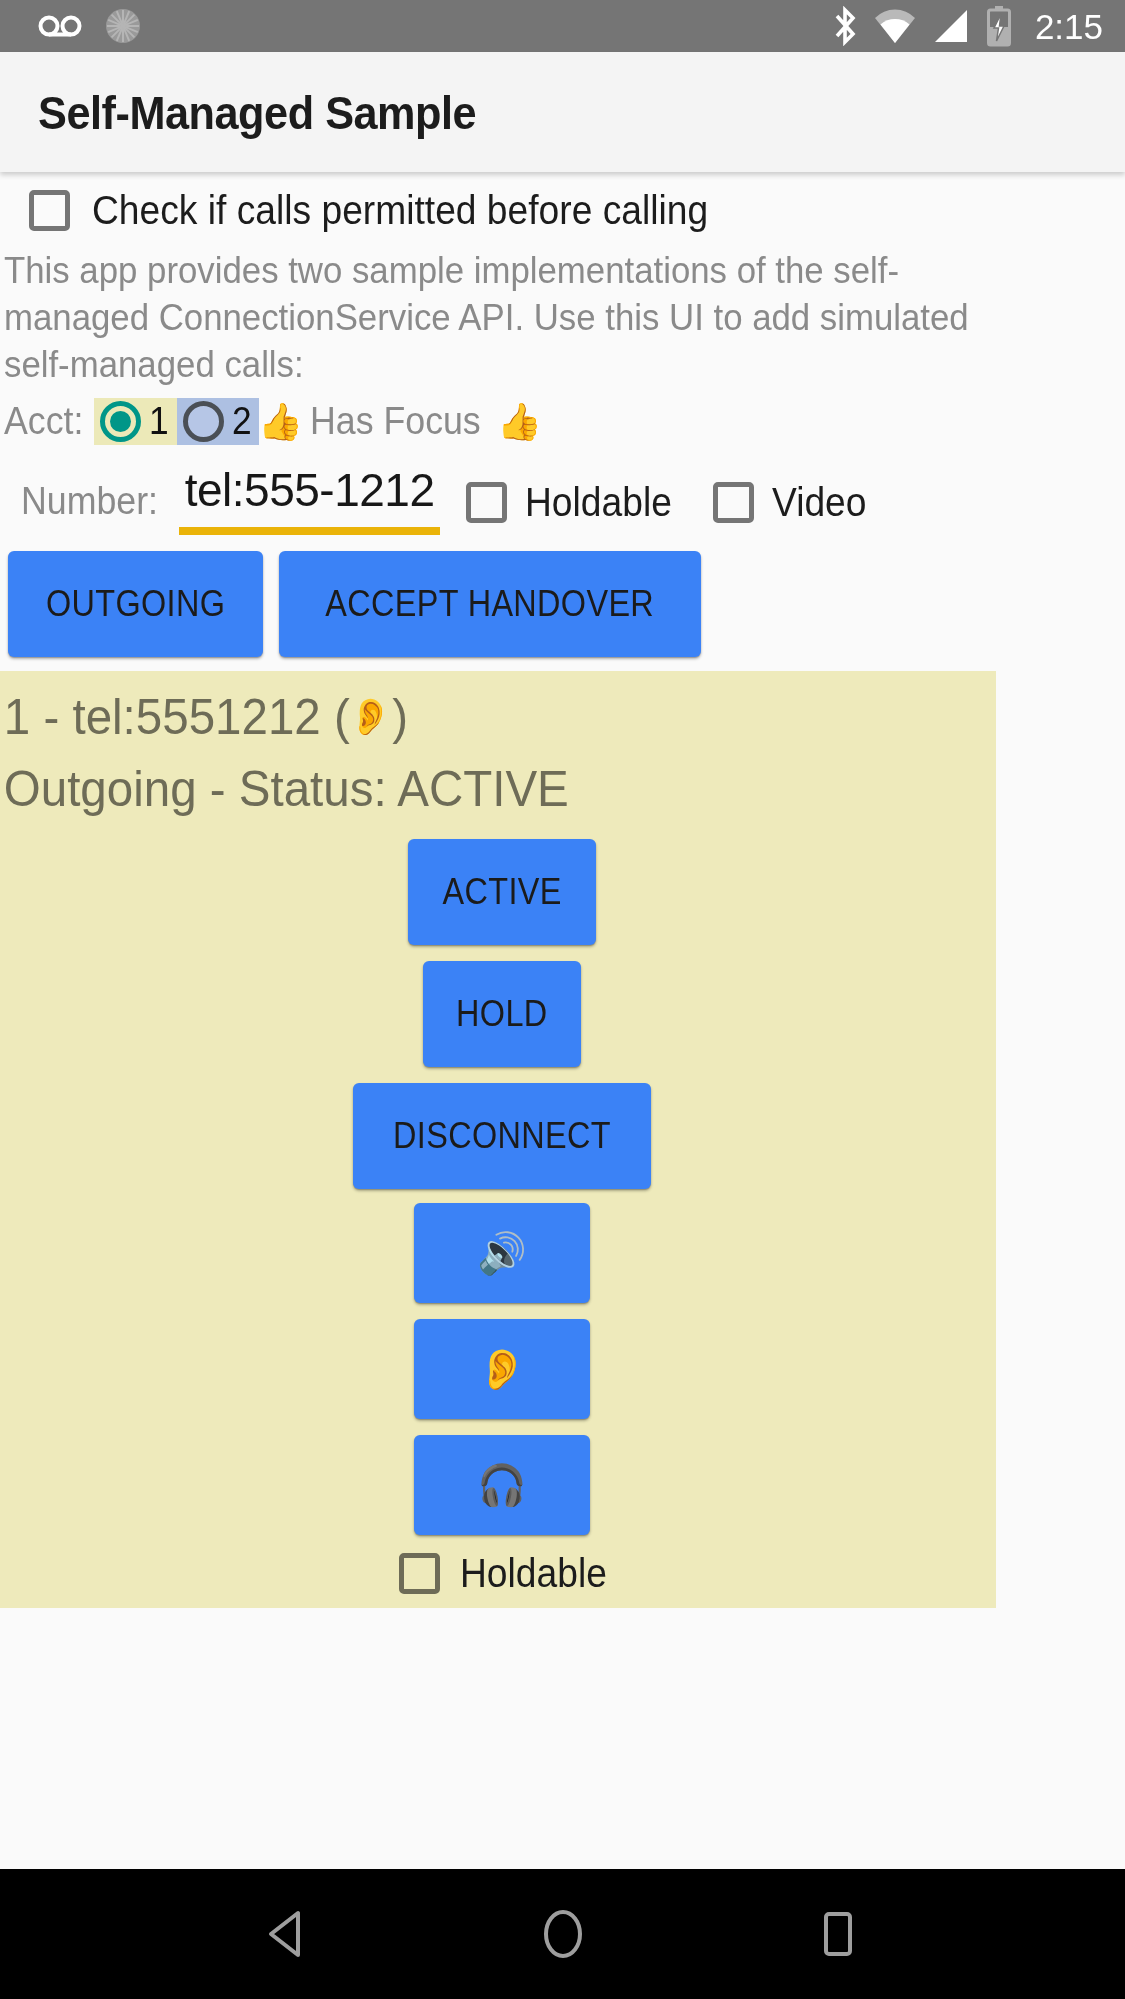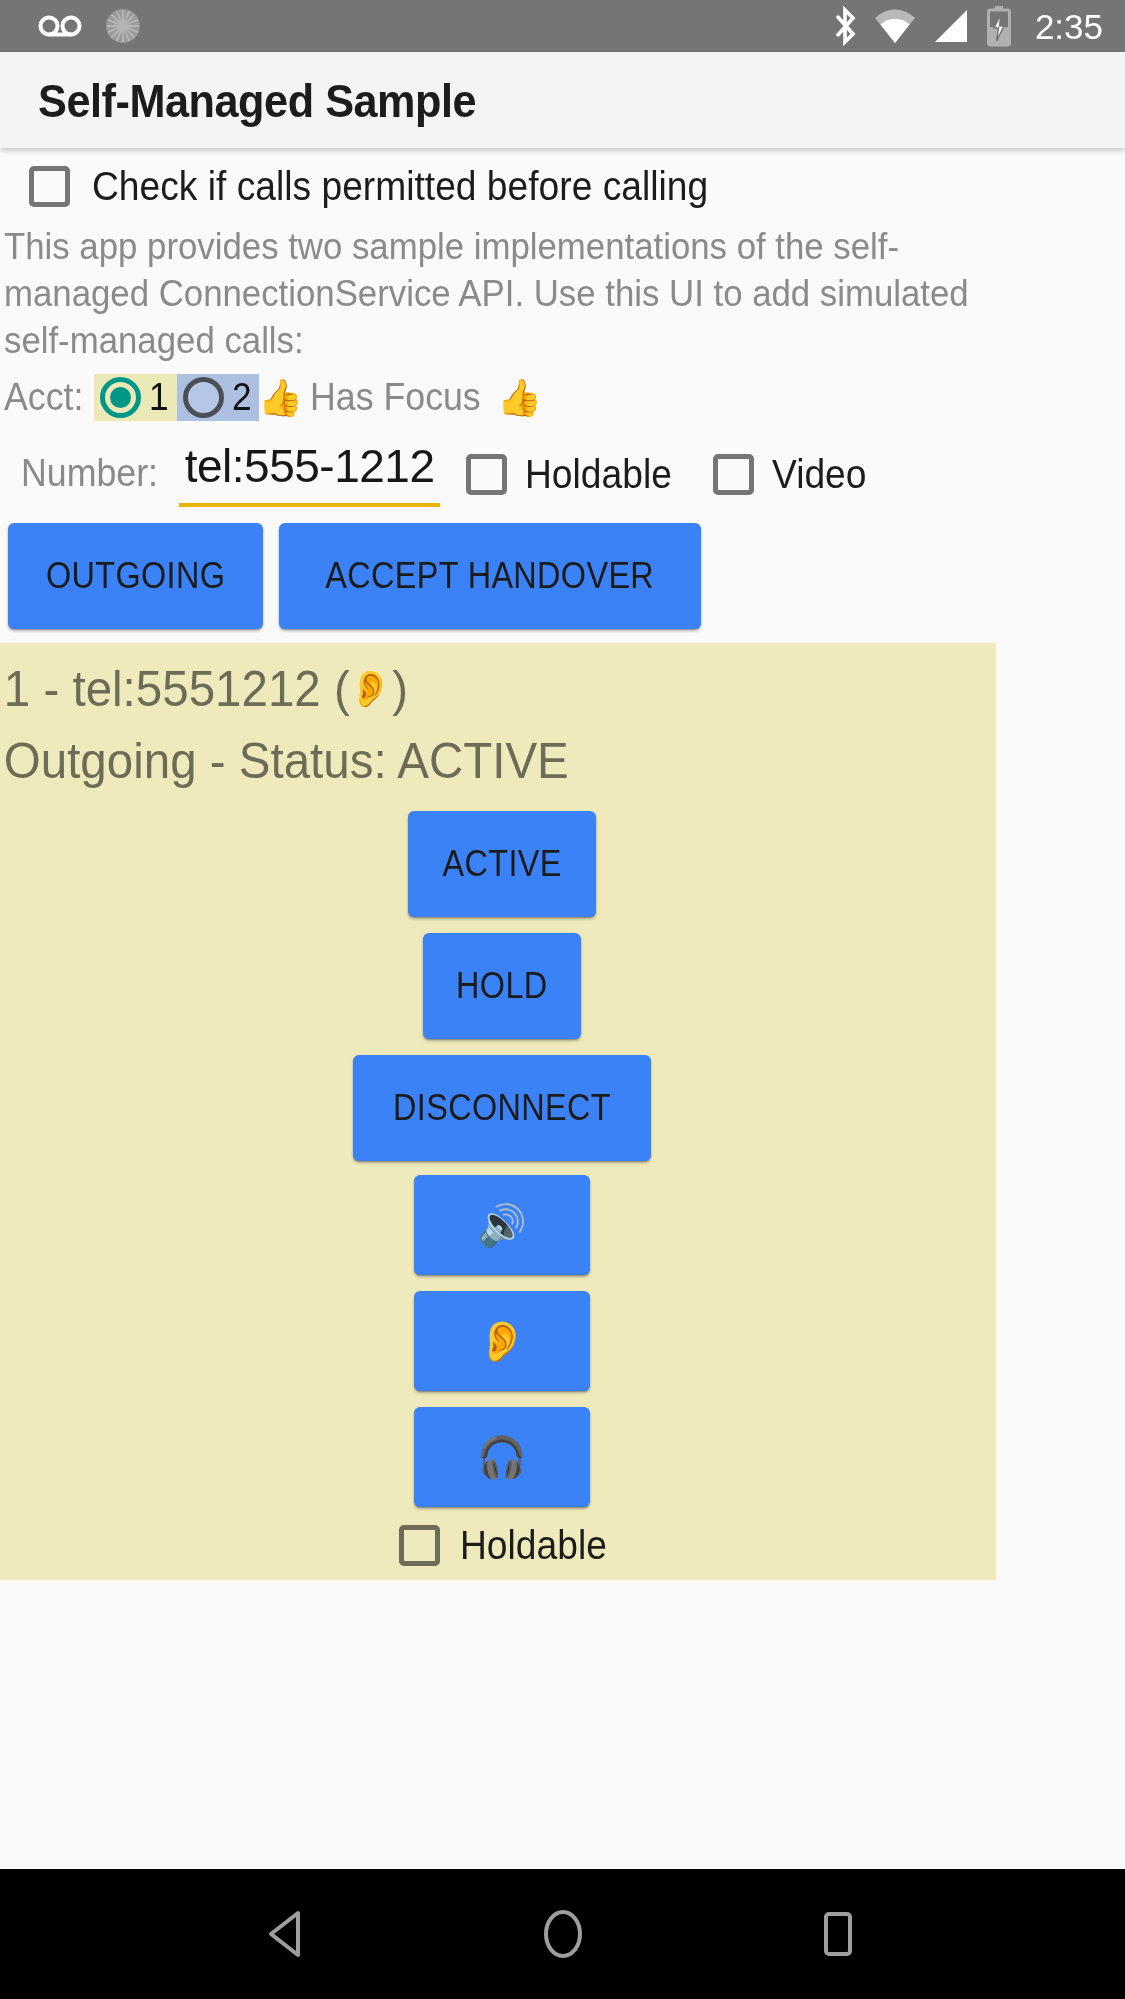--- a/index.html
+++ b/index.html
@@ -40,21 +40,21 @@
     font-size: 35px;
     font-family: "Liberation Sans", sans-serif;
     letter-spacing: 0px;
     margin-left: 8px;
     line-height: 1;
   }
   .sicon { display: block; }
 
   
   .app-bar {
-    height: 96px;
+    height: 120px;
     background: #f4f4f4;
     display: flex;
     align-items: center;
     padding-left: 38px;
     box-sizing: border-box;
     flex: none;
     box-shadow: 0 3px 5px rgba(0,0,0,0.18);
     position: relative;
     z-index: 5;
   }
@@ -193,21 +193,21 @@
   .number-label {
     font-size: 38px;
     color: #8a8a8a;
     font-family: "Liberation Sans Narrow", "Liberation Sans", sans-serif;
     transform: scaleX(0.94);
     transform-origin: left bottom;
     margin-right: 12px;
     padding-bottom: 12px;
   }
   .edittext {
-    border-bottom: 4px solid #eab308;
+    border-bottom: 8px solid #eab308;
     min-width: 212px;
     padding: 0 6px 10px 6px;
     margin-right: 26px;
   }
   .edittext-value {
     font-size: 46px;
     color: #171717;
     font-family: "Liberation Sans", sans-serif;
     white-space: nowrap;
     letter-spacing: -0.5px;
@@ -343,21 +343,21 @@
       </svg>
       <svg class="sicon" width="40" height="38" viewBox="0 0 40 38">
         <path d="M36 3 L36 35 L4 35 Z" fill="#ffffff"></path>
       </svg>
       <svg class="sicon" width="28" height="42" viewBox="0 0 28 42">
         <rect x="10" y="1" width="8" height="4" fill="#b0b0b0"></rect>
         <rect x="3.5" y="5" width="21" height="35" rx="2" fill="none" stroke="#b0b0b0" stroke-width="3"></rect>
         <rect x="5" y="22" width="18" height="17" fill="#b0b0b0"></rect>
         <path d="M16 9 L9 23 L13.5 23 L11.5 36 L19 21 L14.5 21 Z" fill="#ffffff" stroke="#757575" stroke-width="1.5"></path>
       </svg>
-      <div class="status-clock">2:35</div>
+      <div class="status-clock">2:15</div>
     </div>
   </div>
 
   <div class="app-bar">
     <div class="app-bar-title">Self-Managed Sample</div>
   </div>
 
   <div class="content">
 
     <div class="row perm-row">

